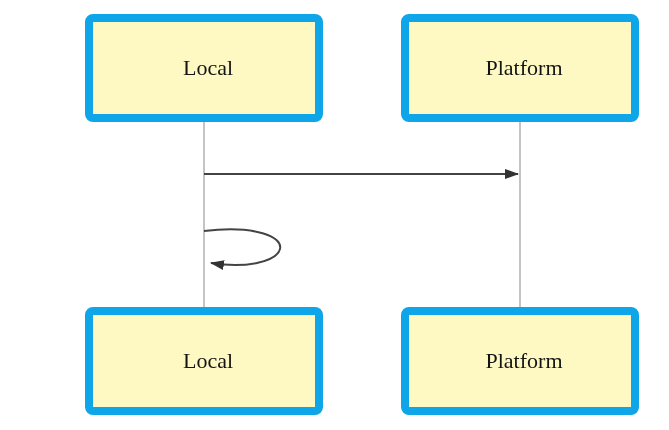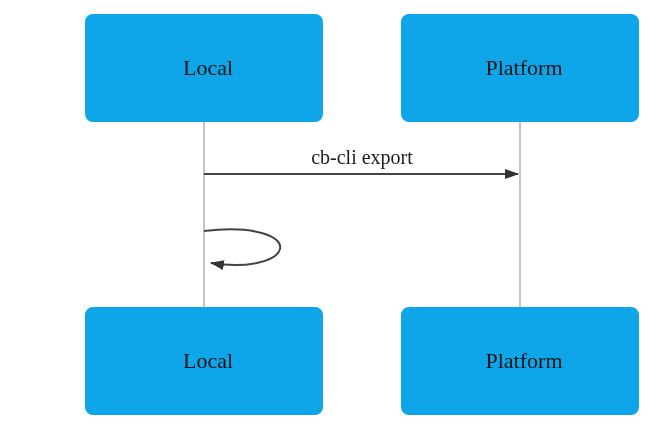--- a/index.html
+++ b/index.html
@@ -20,22 +20,22 @@
     position: absolute;
     left: 0;
     top: 0;
     width: 669px;
     height: 430px;
   }
   .actor {
     position: absolute;
     width: 238px;
     height: 108px;
-    background: #0ea5e9;
-    border: 2px solid #0ea5e9;
+    background: #fef9c3;
+    border: 8px solid #0ea5e9;
     border-radius: 8px;
     box-sizing: border-box;
     display: flex;
     align-items: center;
     justify-content: center;
     font-size: 22px;
     color: #141414;
     padding-left: 8px;
   }
   .actor.top-local      { left: 85px;  top: 14px;  }
@@ -83,21 +83,20 @@
   </svg>
 
   <div class="actor top-local">
     <span>Local</span>
   </div>
 
   <div class="actor top-platform">
     <span>Platform</span>
   </div>
 
-  <div class="msg-label msg-main">cb-cli export</div>
 
 
   <div class="actor bottom-local">
     <span>Local</span>
   </div>
 
   <div class="actor bottom-platform">
     <span>Platform</span>
   </div>
 

